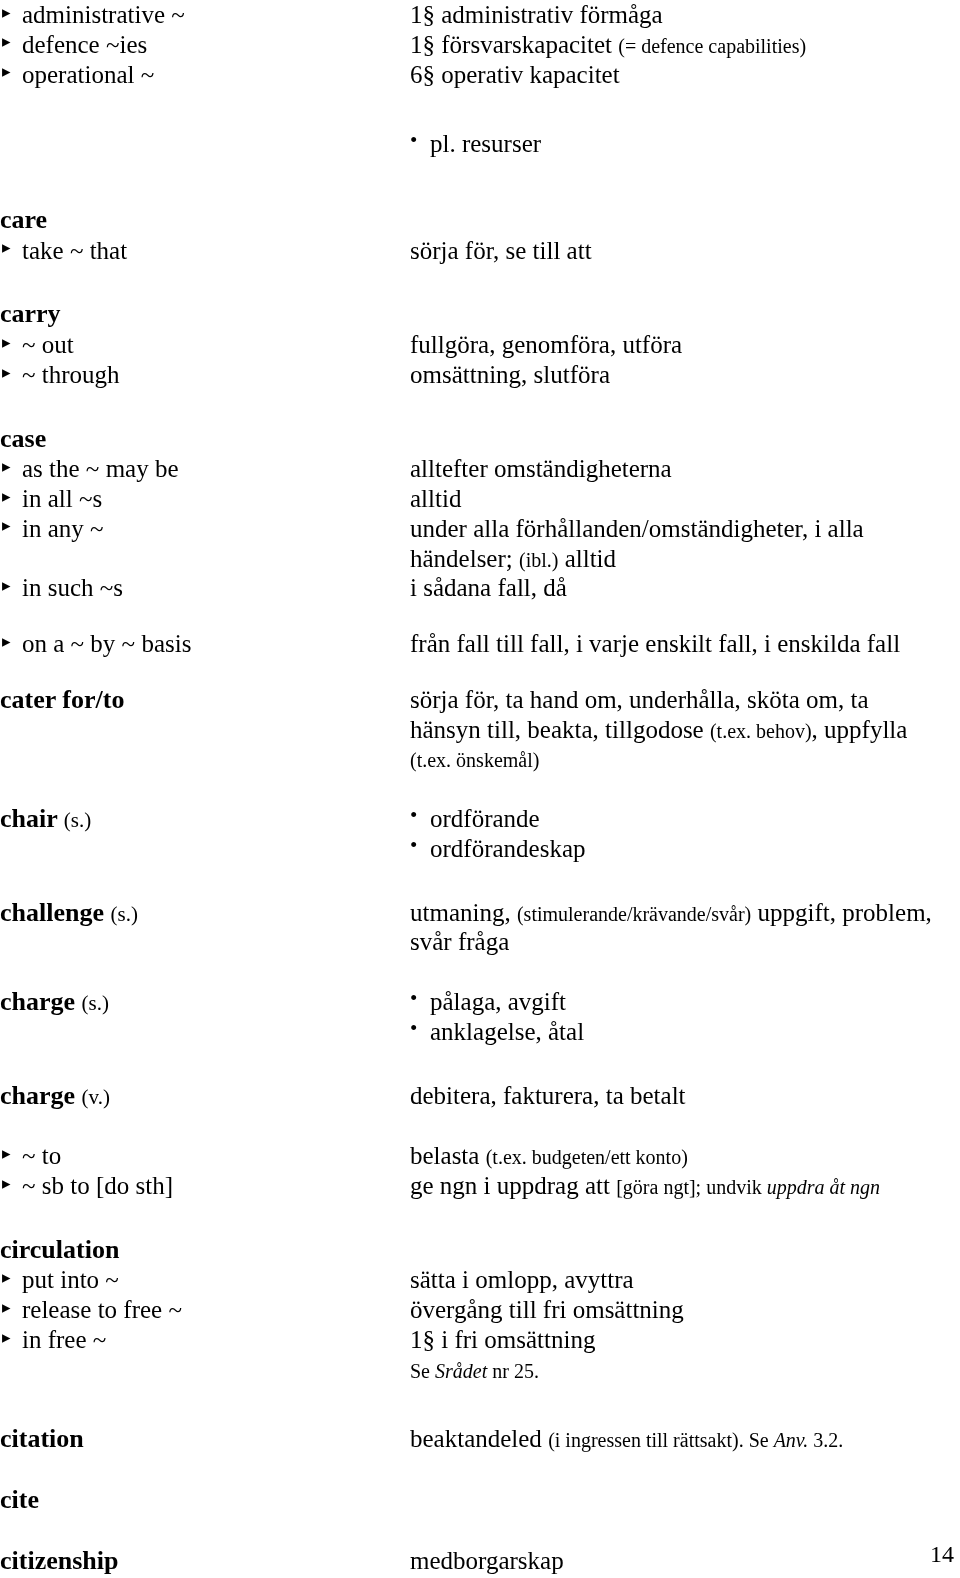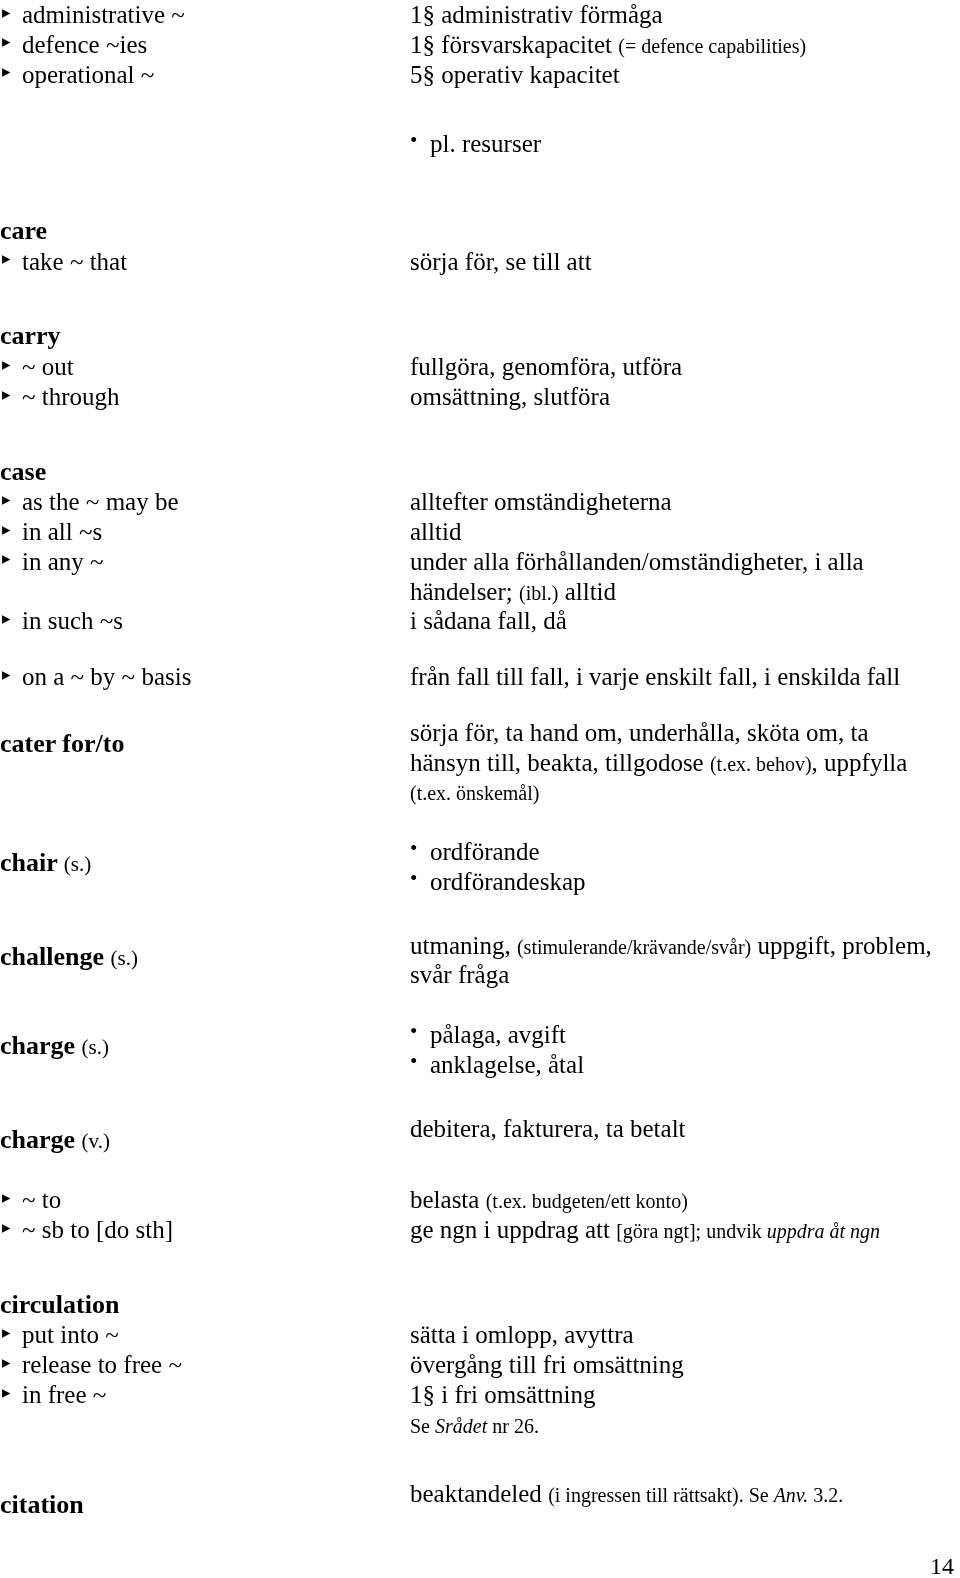--- a/index.html
+++ b/index.html
@@ -41,21 +41,20 @@
     box-sizing: border-box;
     padding-right: 4px;
   }
 
   
   .headword {
     font-weight: bold;
     font-size: 26px;
     line-height: 1.18;
     white-space: nowrap;
-    margin-top: 11px;
   }
   .headword .pos {
     font-weight: normal;
     font-size: 21px;
   }
 
   
   .sub {
     font-size: 25px;
     line-height: 1.19;
@@ -98,21 +97,21 @@
   }
   .sp26 { height: 26px; }
   .sp30 { height: 30px; }
   .sp34 { height: 34px; }
   .sp40 { height: 40px; }
   .sp46 { height: 46px; }
 
   .page-number {
     position: absolute;
     right: 6px;
-    bottom: 0;
+    bottom: 12px;
     font-size: 24px;
     line-height: 1;
   }
 </style>
 </head>
 <body>
 
 <div class="page">
 
   <div class="entry">
@@ -131,21 +130,21 @@
     <div class="col-right">
       <div class="gloss"><span>1§ försvarskapacitet </span><span class="small">(= defence capabilities)</span></div>
     </div>
   </div>
 
   <div class="entry">
     <div class="col-left">
       <div class="sub"><span class="tri">▸</span><span>operational ~</span></div>
     </div>
     <div class="col-right">
-      <div class="gloss">5§ operativ kapacitet</div>
+      <div class="gloss">6§ operativ kapacitet</div>
     </div>
   </div>
 
   <div class="sp40"></div>
 
   <div class="entry">
     <div class="col-left"></div>
     <div class="col-right">
       <div class="gloss-bullet"><span class="dot">•</span><span>pl. resurser</span></div>
     </div>
@@ -359,38 +358,41 @@
       <div class="gloss">övergång till fri omsättning</div>
     </div>
   </div>
 
   <div class="entry">
     <div class="col-left">
       <div class="sub"><span class="tri">▸</span><span>in free ~</span></div>
     </div>
     <div class="col-right">
       <div class="gloss">1§ i fri omsättning</div>
-      <div class="gloss"><span class="small">Se </span><span class="smallital">Srådet</span><span class="small"> nr 26.</span></div>
+      <div class="gloss"><span class="small">Se </span><span class="smallital">Srådet</span><span class="small"> nr 25.</span></div>
     </div>
   </div>
 
   <div class="sp40"></div>
 
   <div class="entry">
     <div class="col-left">
       <div class="headword">citation</div>
     </div>
     <div class="col-right">
       <div class="gloss"><span>beaktandeled </span><span class="small">(i ingressen till rättsakt). Se </span><span class="smallital">Anv.</span><span class="small"> 3.2.</span></div>
     </div>
   </div>
 
   <div class="sp30"></div>
 
   <div class="entry">
+    <div class="col-left">
+      <div class="headword">cite</div>
+    </div>
   </div>
 
   <div class="sp30"></div>
 
   <div class="entry">
     <div class="col-left">
       <div class="headword">citizenship</div>
     </div>
     <div class="col-right">
       <div class="gloss">medborgarskap</div>

